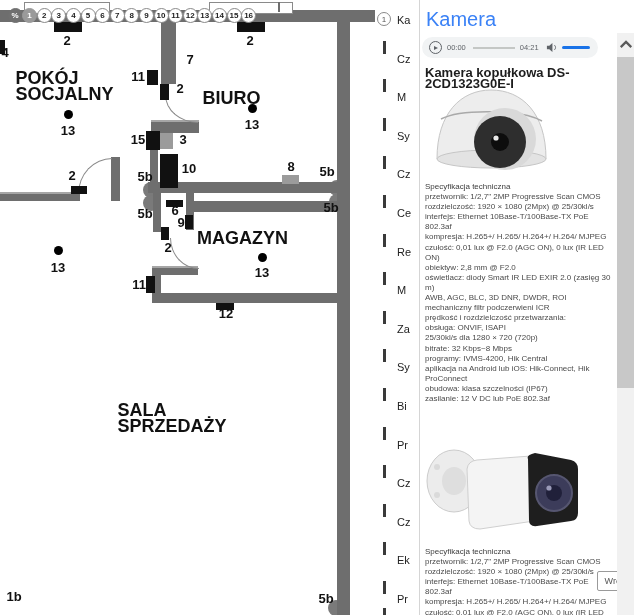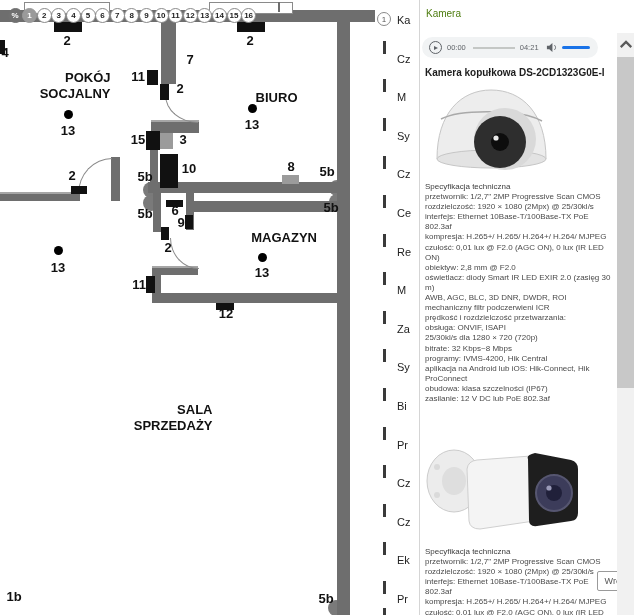--- a/index.html
+++ b/index.html
@@ -12,49 +12,49 @@
   .win{position:absolute;background:#fff;border:1px solid #8a8a8a;z-index:3;}
   .bm{position:absolute;background:#111;z-index:4;}
   .gm{position:absolute;background:#9b9b9b;z-index:4;}
   .arc{position:absolute;z-index:2;}
   .arc.bl{border-left:1.5px solid #8a8a8a;border-bottom:1.5px solid #8a8a8a;border-bottom-left-radius:100% 100%;}
   .arc.tl{border-left:1.5px solid #8a8a8a;border-top:1.5px solid #8a8a8a;border-top-left-radius:100% 100%;}
   .col{position:absolute;width:16px;height:16px;border-radius:50%;background:#7a7a7a;z-index:1;}
   .dot{position:absolute;width:9px;height:9px;border-radius:50%;background:#000;z-index:4;}
   .dlabel{position:absolute;transform:translateX(-50%);font-size:13px;font-weight:bold;color:#111;
           z-index:5;white-space:nowrap;line-height:13px;}
-  .rlabel{position:absolute;transform:translateX(-50%);font-size:13px;font-weight:bold;color:#111;
-          z-index:5;text-align:right;line-height:16px;}
+  .rlabel{position:absolute;transform:translateX(-50%);font-size:18px;font-weight:bold;color:#111;
+          z-index:5;text-align:left;line-height:16px;}
   .mkc{position:absolute;top:8px;width:15px;height:15px;border-radius:50%;background:#fff;
        border:1.5px solid #8a8a8a;box-sizing:border-box;z-index:6;color:#222;font-size:8px;
        font-weight:bold;display:flex;align-items:center;justify-content:center;}
   .mkc.active{background:#9a9a9a;border-color:#9a9a9a;color:#fff;}
   .mkc.legend{background:#707070;border-color:#707070;color:#fff;font-size:8px;}
   
   .stepper{position:absolute;left:372px;top:0;width:47px;height:615px;z-index:4;}
   .step-ic{position:absolute;left:5px;width:14px;height:14px;border-radius:50%;border:1px solid #8a8a8a;
            box-sizing:border-box;background:#fff;color:#555;font-size:8px;display:flex;
            align-items:center;justify-content:center;}
   .step-dash{position:absolute;left:11px;width:2.5px;height:13px;background:#3a3a3a;}
   .step-lb{position:absolute;left:25px;font-size:11px;color:#222;white-space:nowrap;line-height:13px;}
   
   .panel{position:absolute;left:419px;top:0;width:215px;height:615px;background:#fff;
          border-left:1px solid #d5d5d5;z-index:10;box-sizing:border-box;}
-  .panel-title{position:absolute;left:6px;top:8px;font-size:10px;color:#4d7c0f;}
+  .panel-title{position:absolute;left:6px;top:8px;font-size:20px;color:#3b82f6;}
   .player{position:absolute;left:2px;top:37px;width:176px;height:21px;background:#f1f3f4;
           border-radius:11px;display:flex;align-items:center;padding:0 7px;box-sizing:border-box;}
   .play-btn{width:13px;height:13px;border:1.3px solid #5f6368;border-radius:50%;box-sizing:border-box;
             display:flex;align-items:center;justify-content:center;flex:none;}
   .play-tri{width:0;height:0;border-left:4px solid #5f6368;border-top:2.5px solid transparent;
             border-bottom:2.5px solid transparent;margin-left:1px;}
   .ptime{font-size:7.5px;color:#5f6368;margin-left:5px;white-space:nowrap;}
   .ptrack{height:2px;background:#c4c7c5;width:42px;margin-left:7px;flex:none;}
   .vtrack{height:3px;border-radius:2px;width:28px;margin-left:5px;flex:none;}
   .spk{margin-left:7px;flex:none;display:flex;}
-  .sec-head{position:absolute;left:5px;width:185px;font-size:10px;font-weight:bold;color:#1d1d1d;
+  .sec-head{position:absolute;left:5px;width:185px;font-size:13px;font-weight:bold;color:#1d1d1d;
             line-height:10.5px;}
   .cam-img{position:absolute;left:5px;}
   .specs{position:absolute;left:5px;width:190px;font-size:8px;color:#4a4a4a;line-height:10.1px;}
   .specs div:first-child{color:#3c3c3c;}
   .back-btn{position:absolute;left:177px;top:571px;width:36px;height:20px;background:#fff;
             border:1px solid #9a9a9a;border-radius:2px;font-size:9px;color:#555;z-index:12;
             display:flex;align-items:center;justify-content:center;box-sizing:border-box;
             font-family:"Liberation Sans",sans-serif;}
   
   .sbar{position:absolute;left:617px;top:33px;width:17px;height:582px;background:#f1f1f1;z-index:11;}

